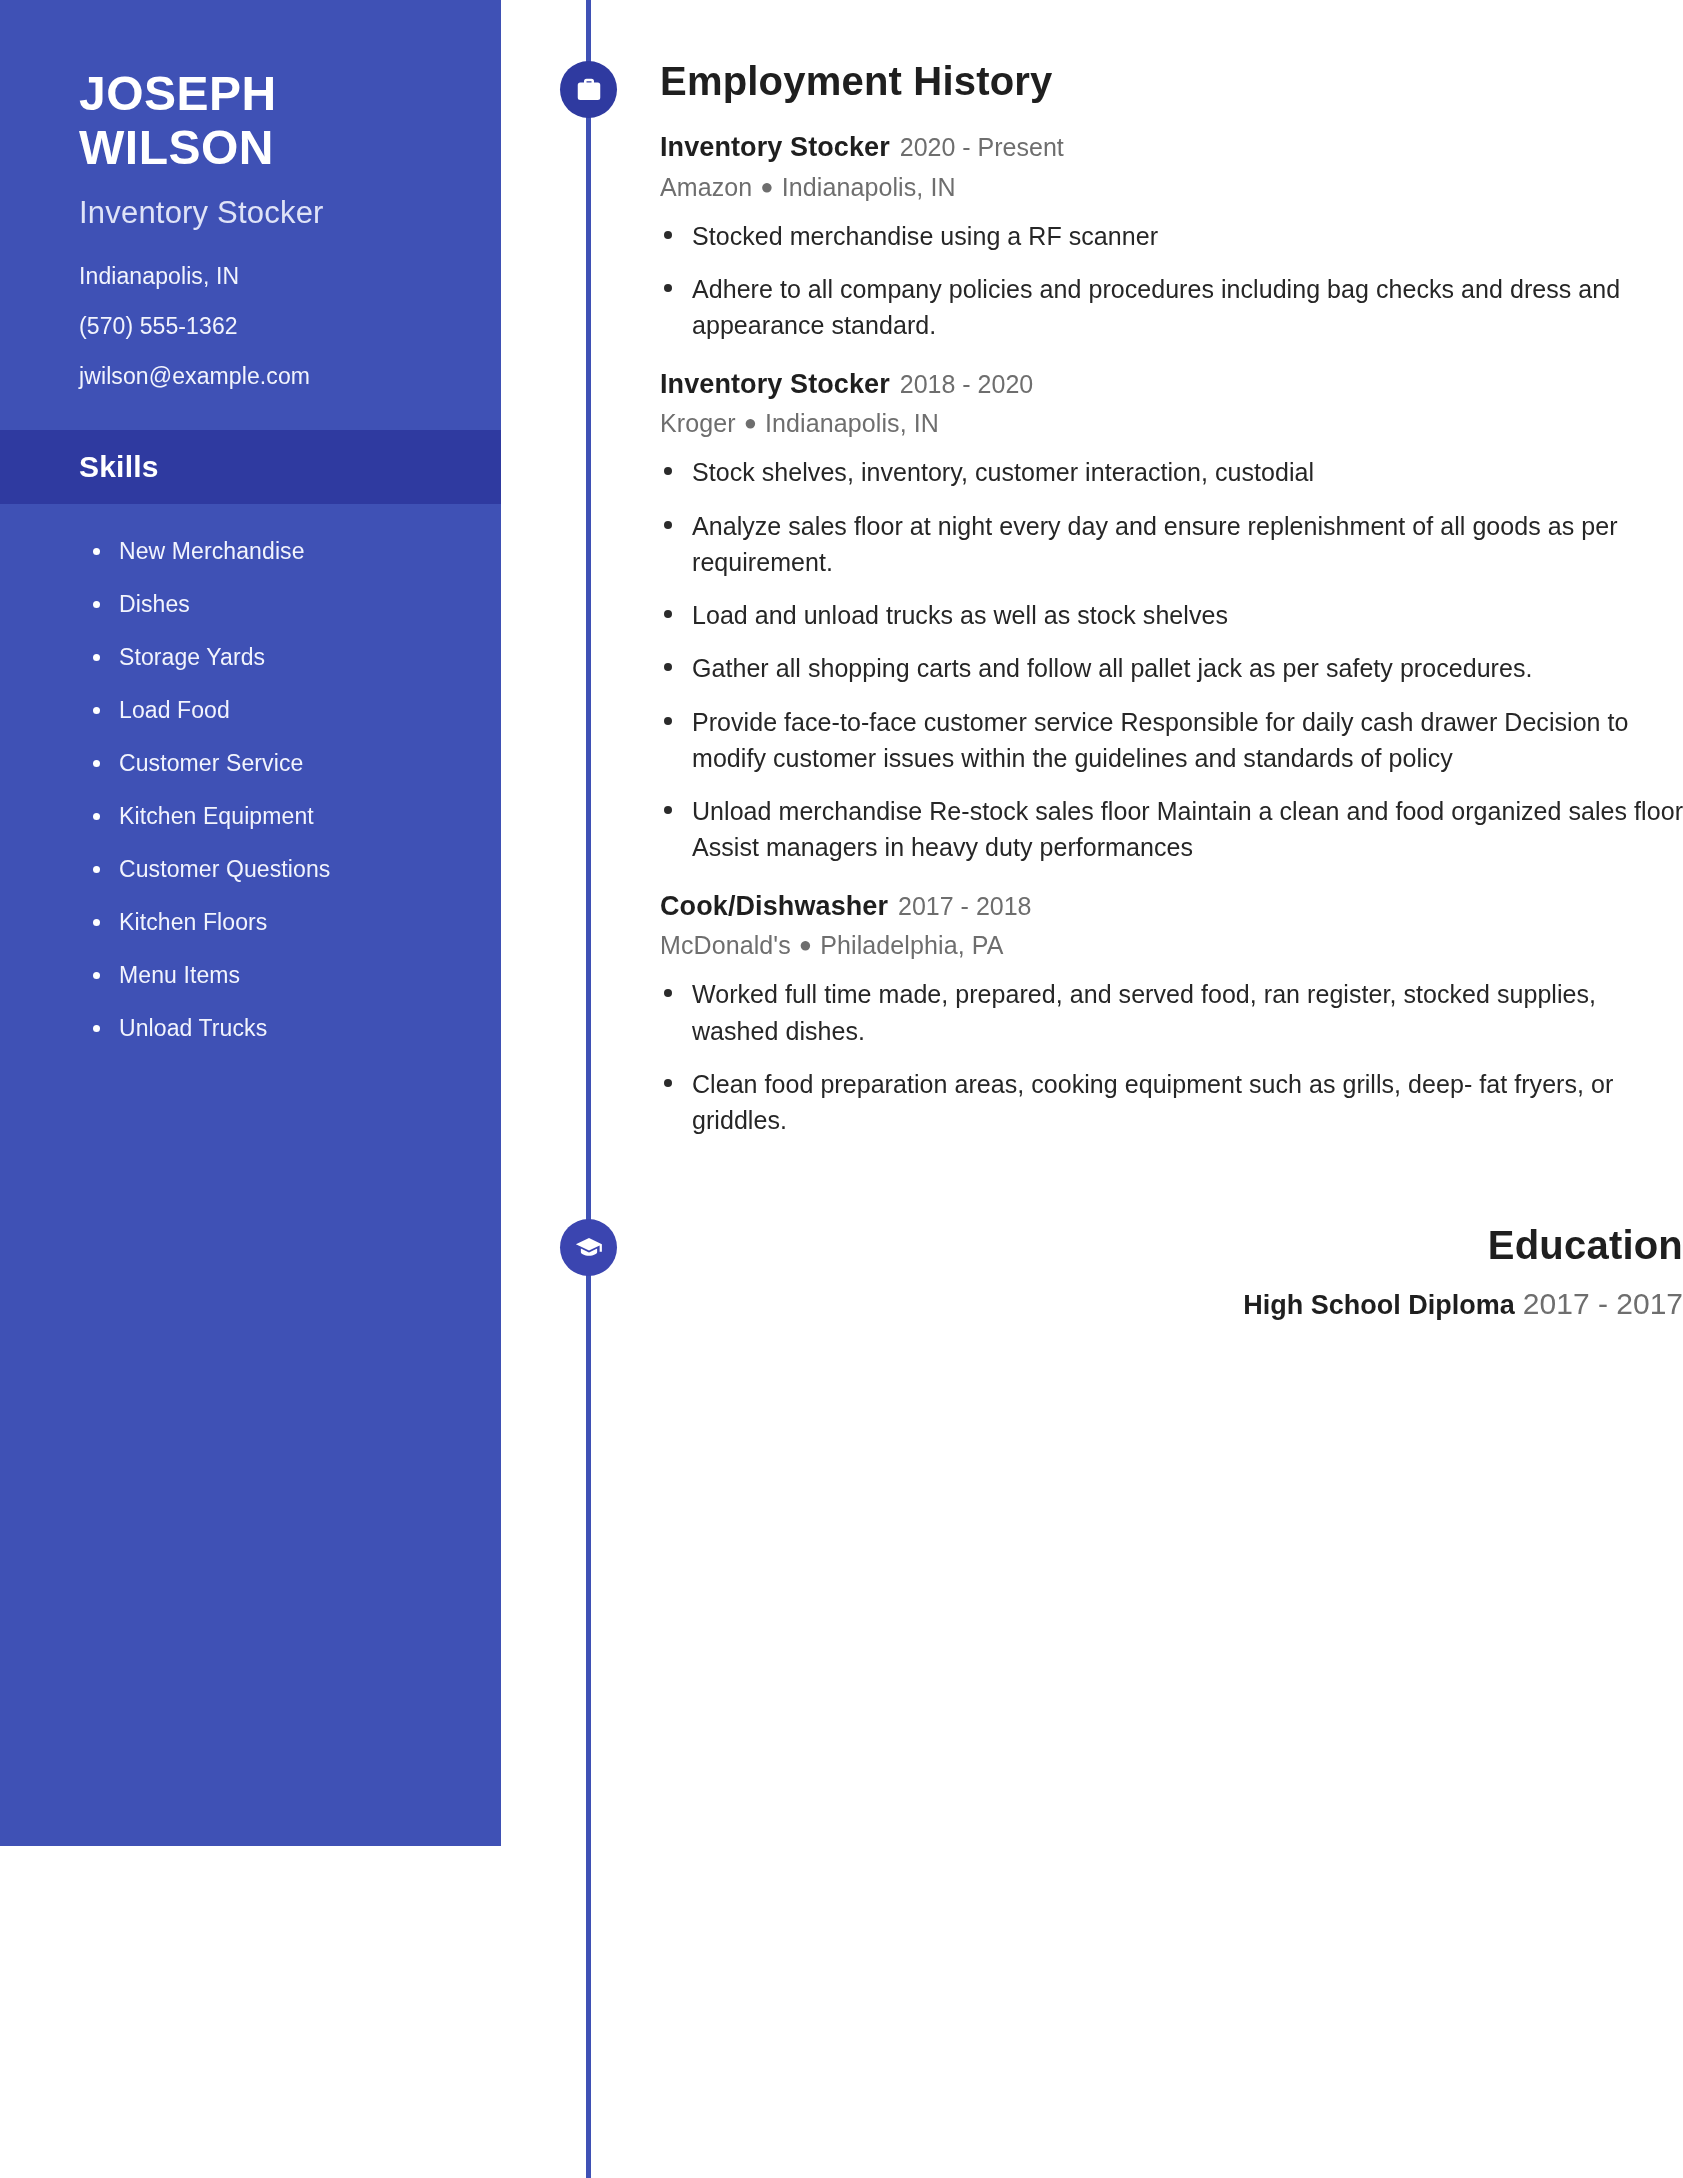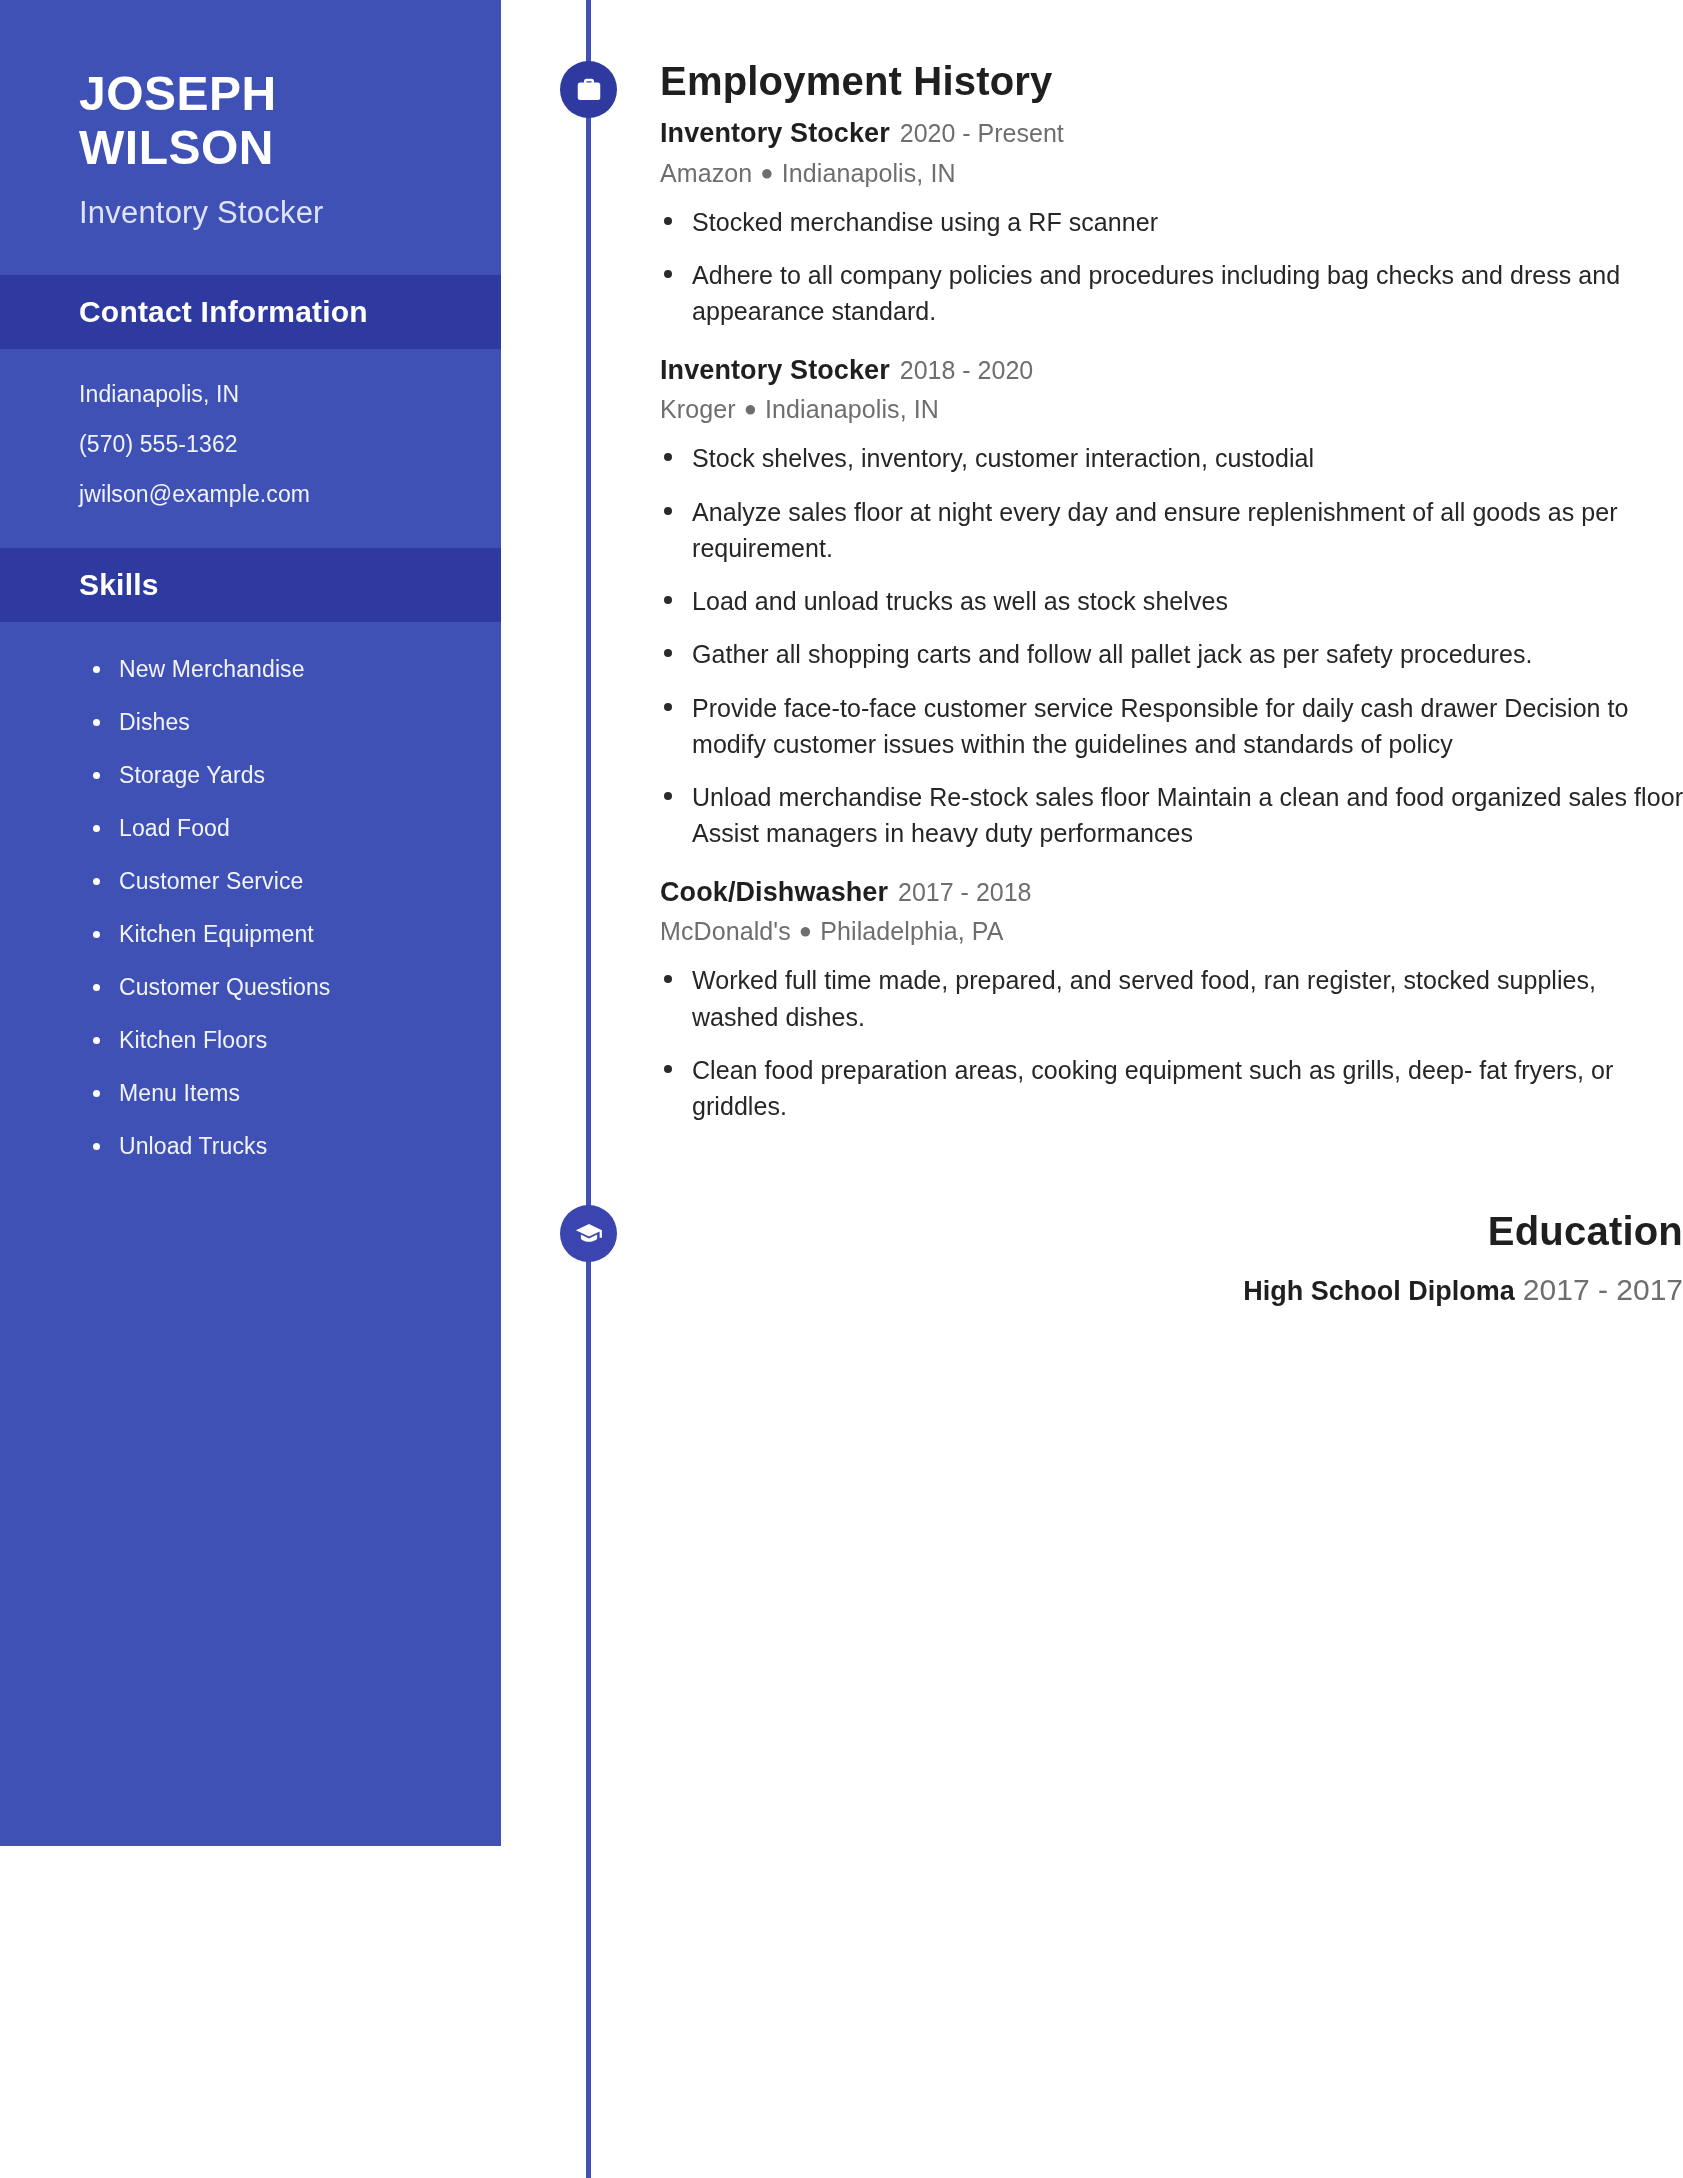--- a/index.html
+++ b/index.html
@@ -148,21 +148,21 @@
     font-size: 40px;
     font-weight: bold;
     color: #1f1f1f;
     letter-spacing: 0.2px;
     line-height: 1.0;
   }
 
   .job {
     margin-top: 24px;
   }
-  .job.first { margin-top: 16px; }
+  .job.first { margin-top: 30px; }
 
   .job-heading {
     font-size: 27px;
     color: #1f1f1f;
     line-height: 1.25;
   }
   .job-role {
     font-weight: bold;
     letter-spacing: 0.1px;
   }
@@ -235,23 +235,20 @@
 <div class="page">
 
   <aside class="sidebar">
 
     <div class="name-block">
       <div class="name-line">JOSEPH</div>
       <div class="name-line">WILSON</div>
       <div class="job-title">Inventory Stocker</div>
     </div>
 
-    <div class="section-band">
-      <div class="section-band-title">Contact Information</div>
-    </div>
 
     <div class="contact-list">
       <div class="contact-item">Indianapolis, IN</div>
       <div class="contact-item">(570) 555-1362</div>
       <div class="contact-item">jwilson@example.com</div>
     </div>
 
     <div class="section-band tight">
       <div class="section-band-title">Skills</div>
     </div>

